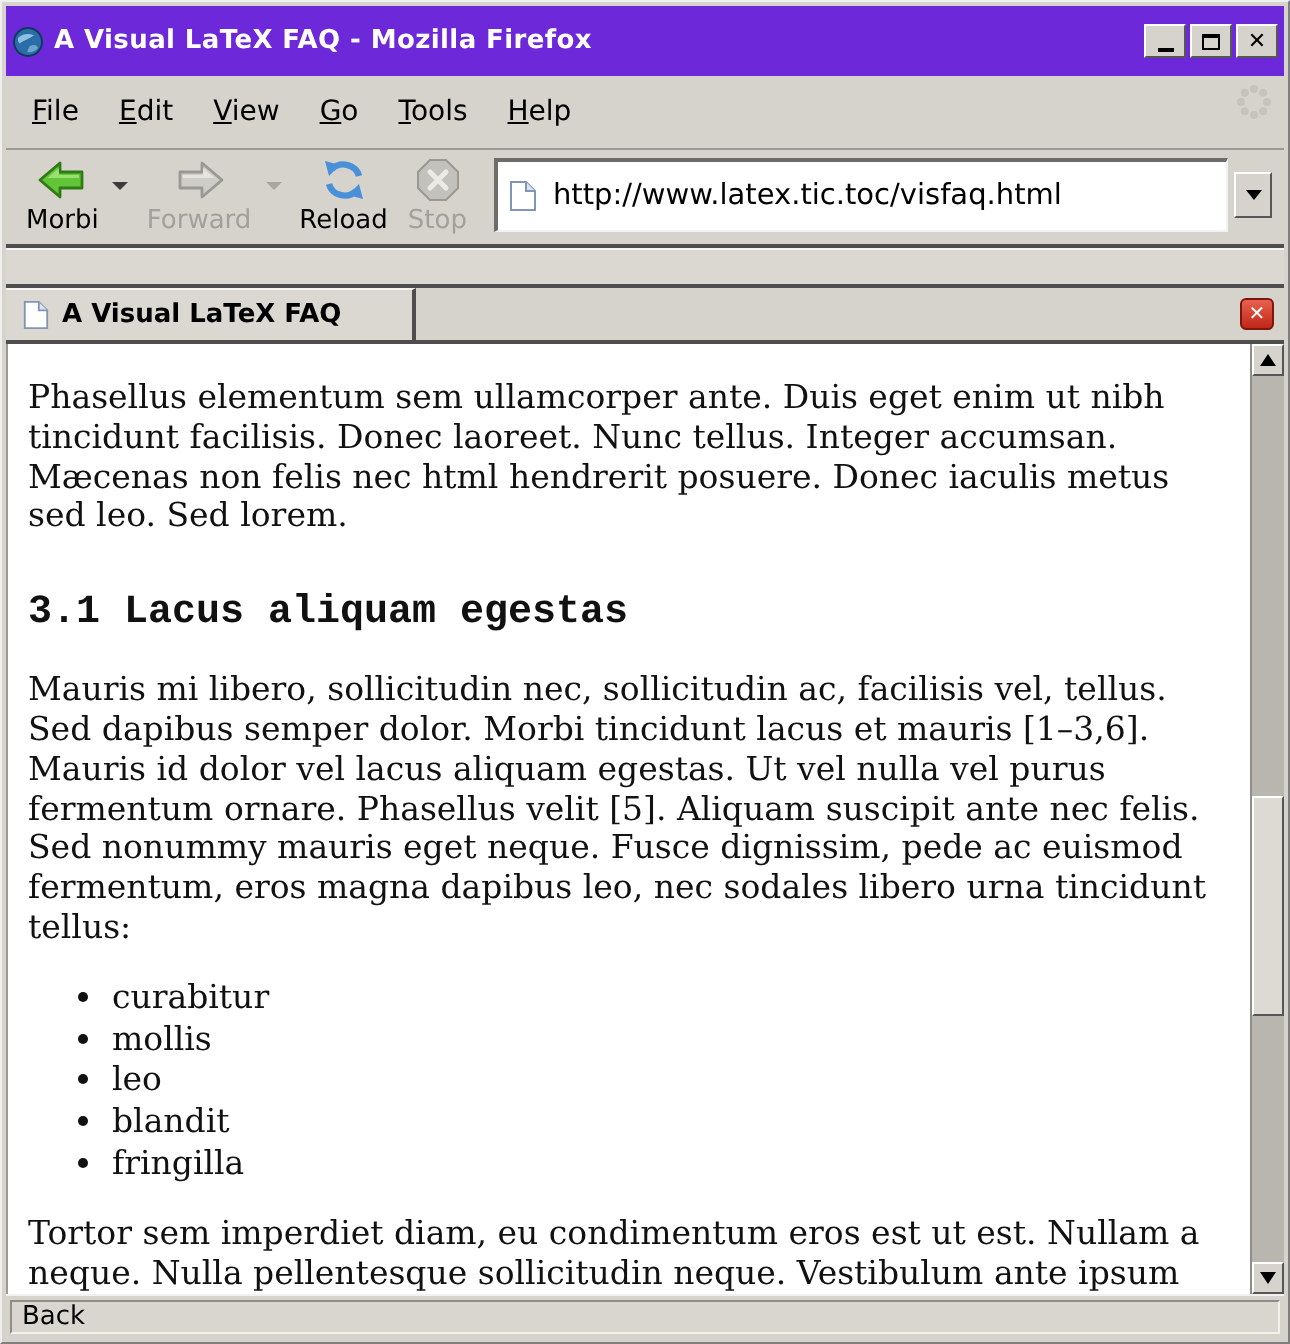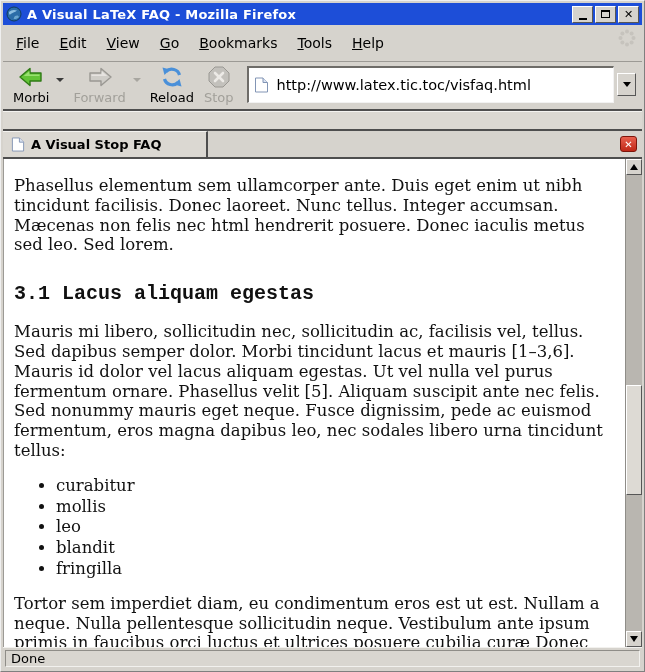--- a/index.html
+++ b/index.html
@@ -9,21 +9,21 @@
   .window{
     width:645px; height:672px;
     background:#d6d3cd;
     border-top:1px solid #efefef; border-left:1px solid #efefef;
     border-right:1px solid #7f7f7f; border-bottom:1px solid #7f7f7f;
     padding:2px; display:flex; flex-direction:column;
   }
 
   
   .titlebar{
-    height:22px; background:#1d4ed8; display:flex; align-items:center;
+    height:35px; background:#6d28d9; display:flex; align-items:center;
     padding:0 3px; flex:0 0 auto;
   }
   .titlebar .app-icon{ width:16px; height:16px; margin-right:5px; flex:0 0 auto; }
   .titlebar .title{ color:#fff; font-weight:bold; font-size:13px; flex:1 1 auto;
     white-space:nowrap; overflow:hidden; letter-spacing:.2px; }
   .winbtn{
     width:21px; height:17px; margin-left:2px; background:#d6d3cd;
     border-top:1px solid #fff; border-left:1px solid #fff;
     border-right:1px solid #565656; border-bottom:1px solid #565656;
     display:flex; align-items:center; justify-content:center; position:relative;
@@ -157,21 +157,20 @@
     <div class="winbtn">
         <div class="glyph-close">✕</div>
       </div>
   </div>
 
   <div class="menubar">
     <span class="menu-item"><u>F</u>ile</span>
     <span class="menu-item"><u>E</u>dit</span>
     <span class="menu-item"><u>V</u>iew</span>
     <span class="menu-item"><u>G</u>o</span>
-    <span class="menu-item"><u>B</u>ookmarks</span>
     <span class="menu-item"><u>T</u>ools</span>
     <span class="menu-item"><u>H</u>elp</span>
     <svg class="throbber" viewBox="0 0 20 20">
       <g fill="#c6c3bd">
         <circle cx="10" cy="3.5" r="2"></circle>
           <circle cx="14.6" cy="5.4" r="2"></circle>
         <circle cx="16.5" cy="10" r="2"></circle>
           <circle cx="14.6" cy="14.6" r="2"></circle>
         <circle cx="10" cy="16.5" r="2"></circle>
           <circle cx="5.4" cy="14.6" r="2"></circle>
@@ -232,21 +231,21 @@
   </div>
 
   <div class="bookmarks-strip"></div>
 
   <div class="tabbar">
     <div class="tab">
       <svg class="picon" viewBox="0 0 15 16">
         <path d="M1.5 1 H9 L13.5 5.5 V15 H1.5 Z" fill="#fff" stroke="#8295b5"></path>
         <path d="M9 1 V5.5 H13.5" fill="#dbe3f2" stroke="#8295b5"></path>
       </svg>
-      <span class="tab-label">A Visual Stop FAQ</span>
+      <span class="tab-label">A Visual LaTeX FAQ</span>
     </div>
     <div class="tab-close">✕</div>
   </div>
 
   <div class="content-wrap">
     <div class="content">
       <p>Phasellus elementum sem ullamcorper ante. Duis eget enim ut nibh tincidunt facilisis. Donec laoreet. Nunc tellus. Integer accumsan. Mæcenas non felis nec html hendrerit posuere. Donec iaculis metus sed leo. Sed lorem.</p>
       <h2>3.1 Lacus aliquam egestas</h2>
       <p>Mauris mi libero, sollicitudin nec, sollicitudin ac, facilisis vel, tellus. Sed dapibus semper dolor. Morbi tincidunt lacus et mauris [1–3,6]. Mauris id dolor vel lacus aliquam egestas. Ut vel nulla vel purus fermentum ornare. Phasellus velit [5]. Aliquam suscipit ante nec felis. Sed nonummy mauris eget neque. Fusce dignissim, pede ac euismod fermentum, eros magna dapibus leo, nec sodales libero urna tincidunt tellus:</p>
       <ul>
@@ -263,16 +262,16 @@
           <div class="tri-up"></div>
         </div>
       <div class="sb-thumb"></div>
       <div class="sb-btn sb-down">
           <div class="tri-down"></div>
         </div>
     </div>
   </div>
 
   <div class="statusbar">
-    <div class="status-field">Done</div>
+    <div class="status-field">Back</div>
   </div>
 
 </div>
 
 </body></html>

